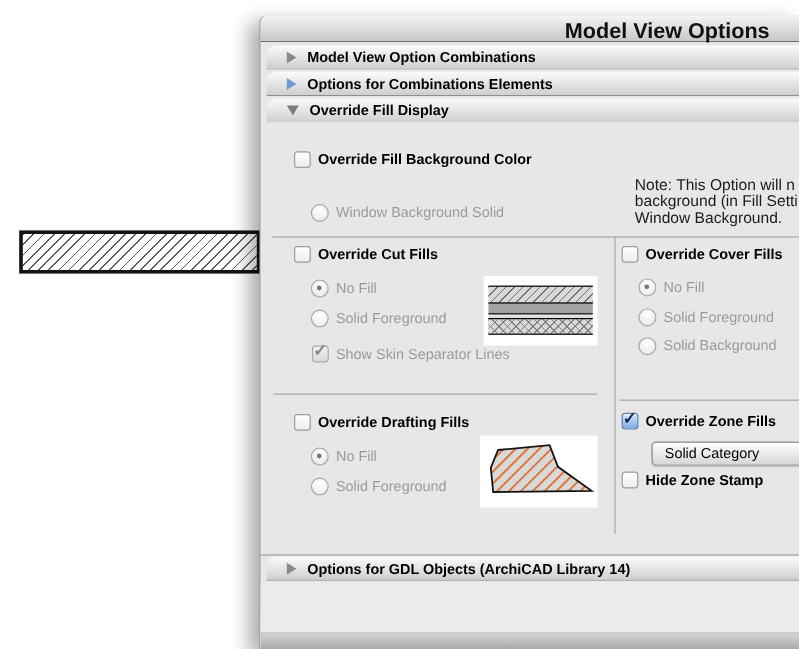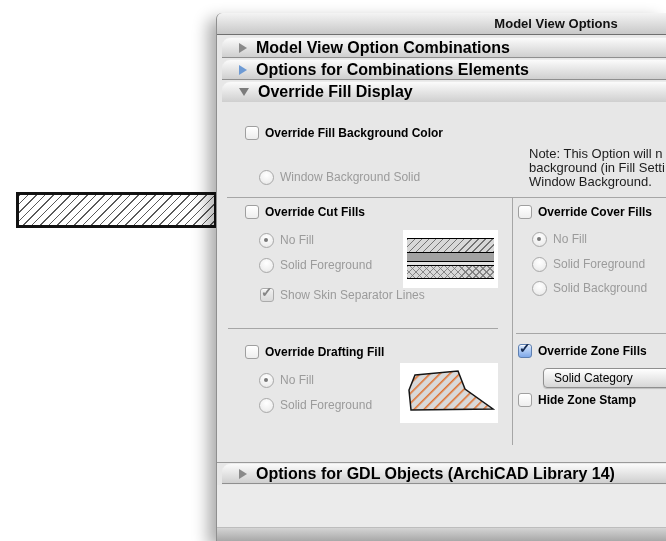--- a/index.html
+++ b/index.html
@@ -12,29 +12,29 @@
         repeating-linear-gradient(135deg,#5a5a5a 0 1px,transparent 1px 6px),#fff;}
 
   
   .dialog{position:absolute;left:216px;top:13px;width:450px;height:528px;background:#e7e7e7;
           border-left:1px solid #8f8f8f;border-top-left-radius:6px;overflow:hidden;
           box-shadow:-8px 6px 16px rgba(0,0,0,.33);box-sizing:border-box;}
   .titlebar{position:absolute;left:0;top:0;width:100%;height:21px;
             background:linear-gradient(#f4f4f4,#c8c8c8);border-bottom:1px solid #6f6f6f;
             border-top-left-radius:6px;}
   .title{position:absolute;left:339px;top:3px;transform:translateX(-50%);
-         font-size:13px;font-weight:bold;color:#111;white-space:nowrap;}
+         font-size:18px;font-weight:bold;color:#111;white-space:nowrap;}
 
   
   .acc{position:absolute;left:5px;right:0;height:21px;box-sizing:border-box;
        background:linear-gradient(#fbfbfb,#cfcfcf);border-bottom:1px solid #8f8f8f;
        border-top:1px solid #ececec;border-top-left-radius:9px;
        display:flex;align-items:center;gap:9px;padding-left:17px;}
   .acc.open{border-bottom:none;}
-  .acc-label{font-size:16px;font-weight:bold;color:#000;white-space:nowrap;}
+  .acc-label{font-size:12px;font-weight:bold;color:#000;white-space:nowrap;}
   .tri-r{width:0;height:0;border-left:8px solid #8a8a8a;
          border-top:5px solid transparent;border-bottom:5px solid transparent;}
   .tri-r.blue{border-left-color:#6d9ad4;}
   .tri-d{width:0;height:0;border-top:8px solid #7c7c7c;
          border-left:5px solid transparent;border-right:5px solid transparent;}
 
   
   .hline{position:absolute;height:1px;background:#a6a6a6;}
   .vline{position:absolute;width:1px;background:#a6a6a6;}
 
@@ -174,21 +174,21 @@
     <div class="row" style="left:315px;top:267px">
       <span class="rad"></span>
       <span class="lbl g">Solid Background</span>
     </div>
 
     <div class="hline" style="left:11px;width:270px;top:315px"></div>
     <div class="hline" style="left:299px;right:0;top:320px"></div>
 
     <div class="row" style="left:28px;top:331px">
       <span class="cb"></span>
-      <span class="lbl b">Override Drafting Fill</span>
+      <span class="lbl b">Override Drafting Fills</span>
     </div>
     <div class="row" style="left:42px;top:359px">
       <span class="rad sel"></span>
       <span class="lbl g">No Fill</span>
     </div>
     <div class="row" style="left:42px;top:384px">
       <span class="rad"></span>
       <span class="lbl g">Solid Foreground</span>
     </div>
 

